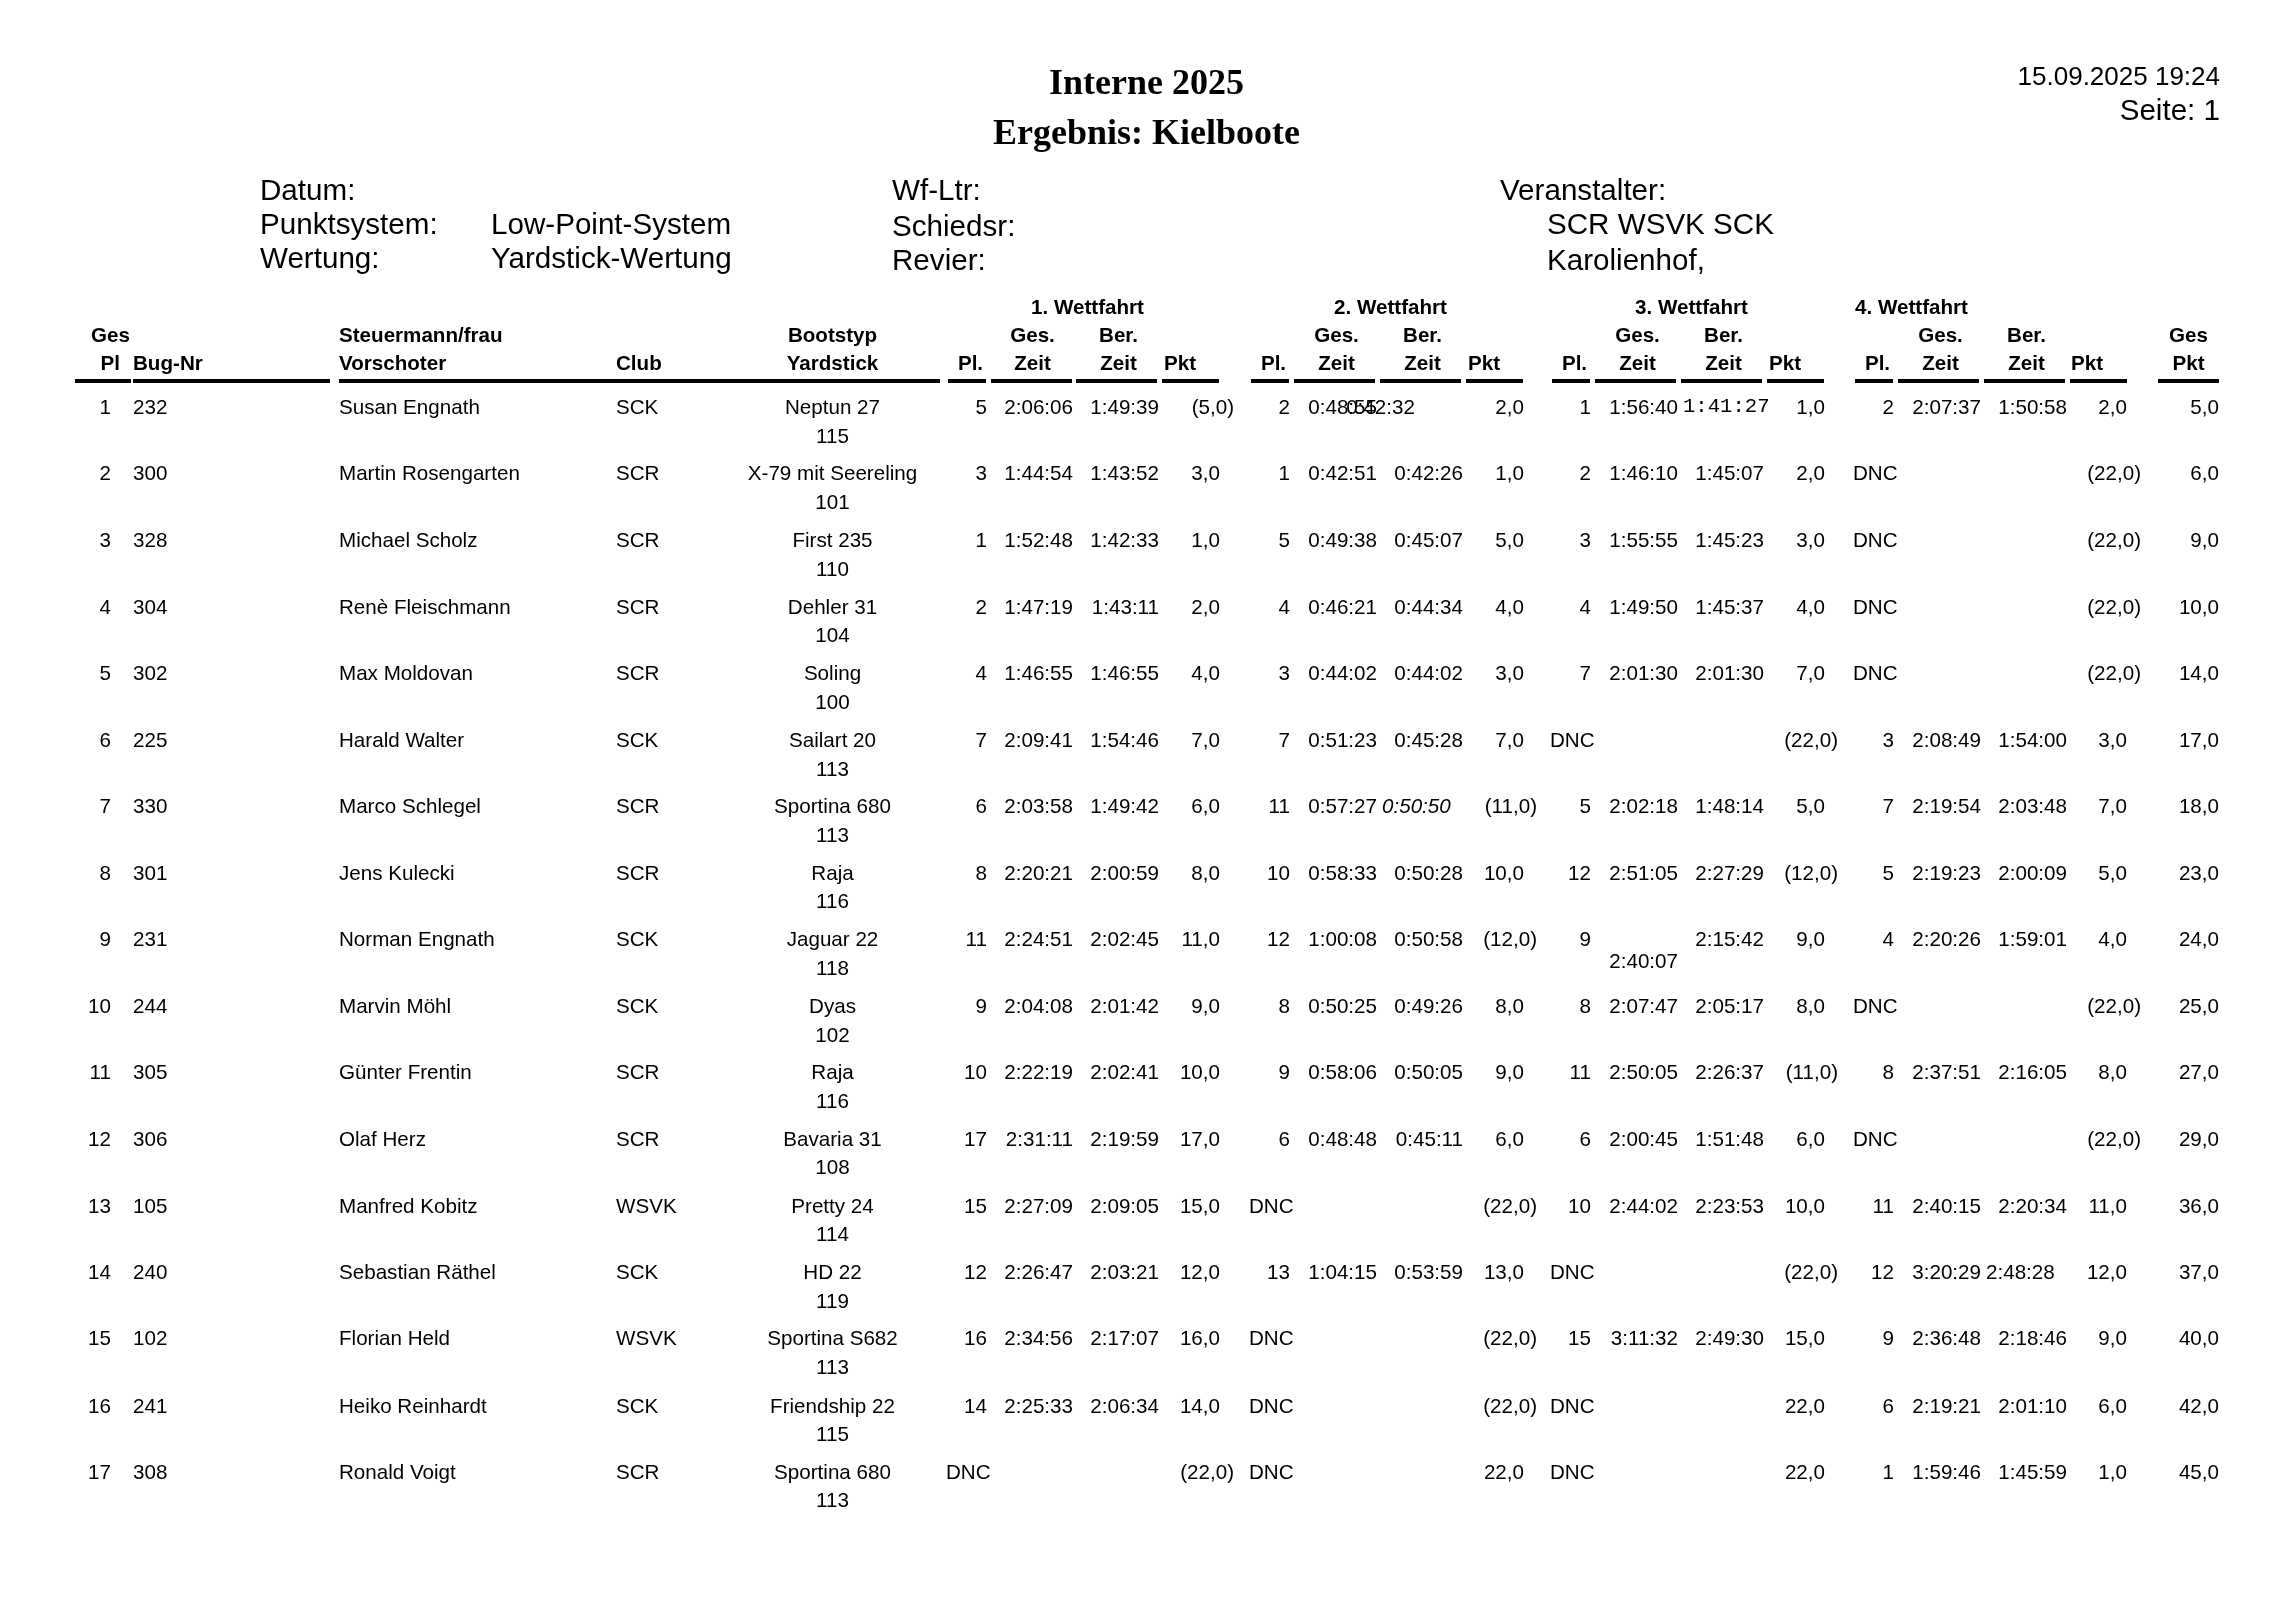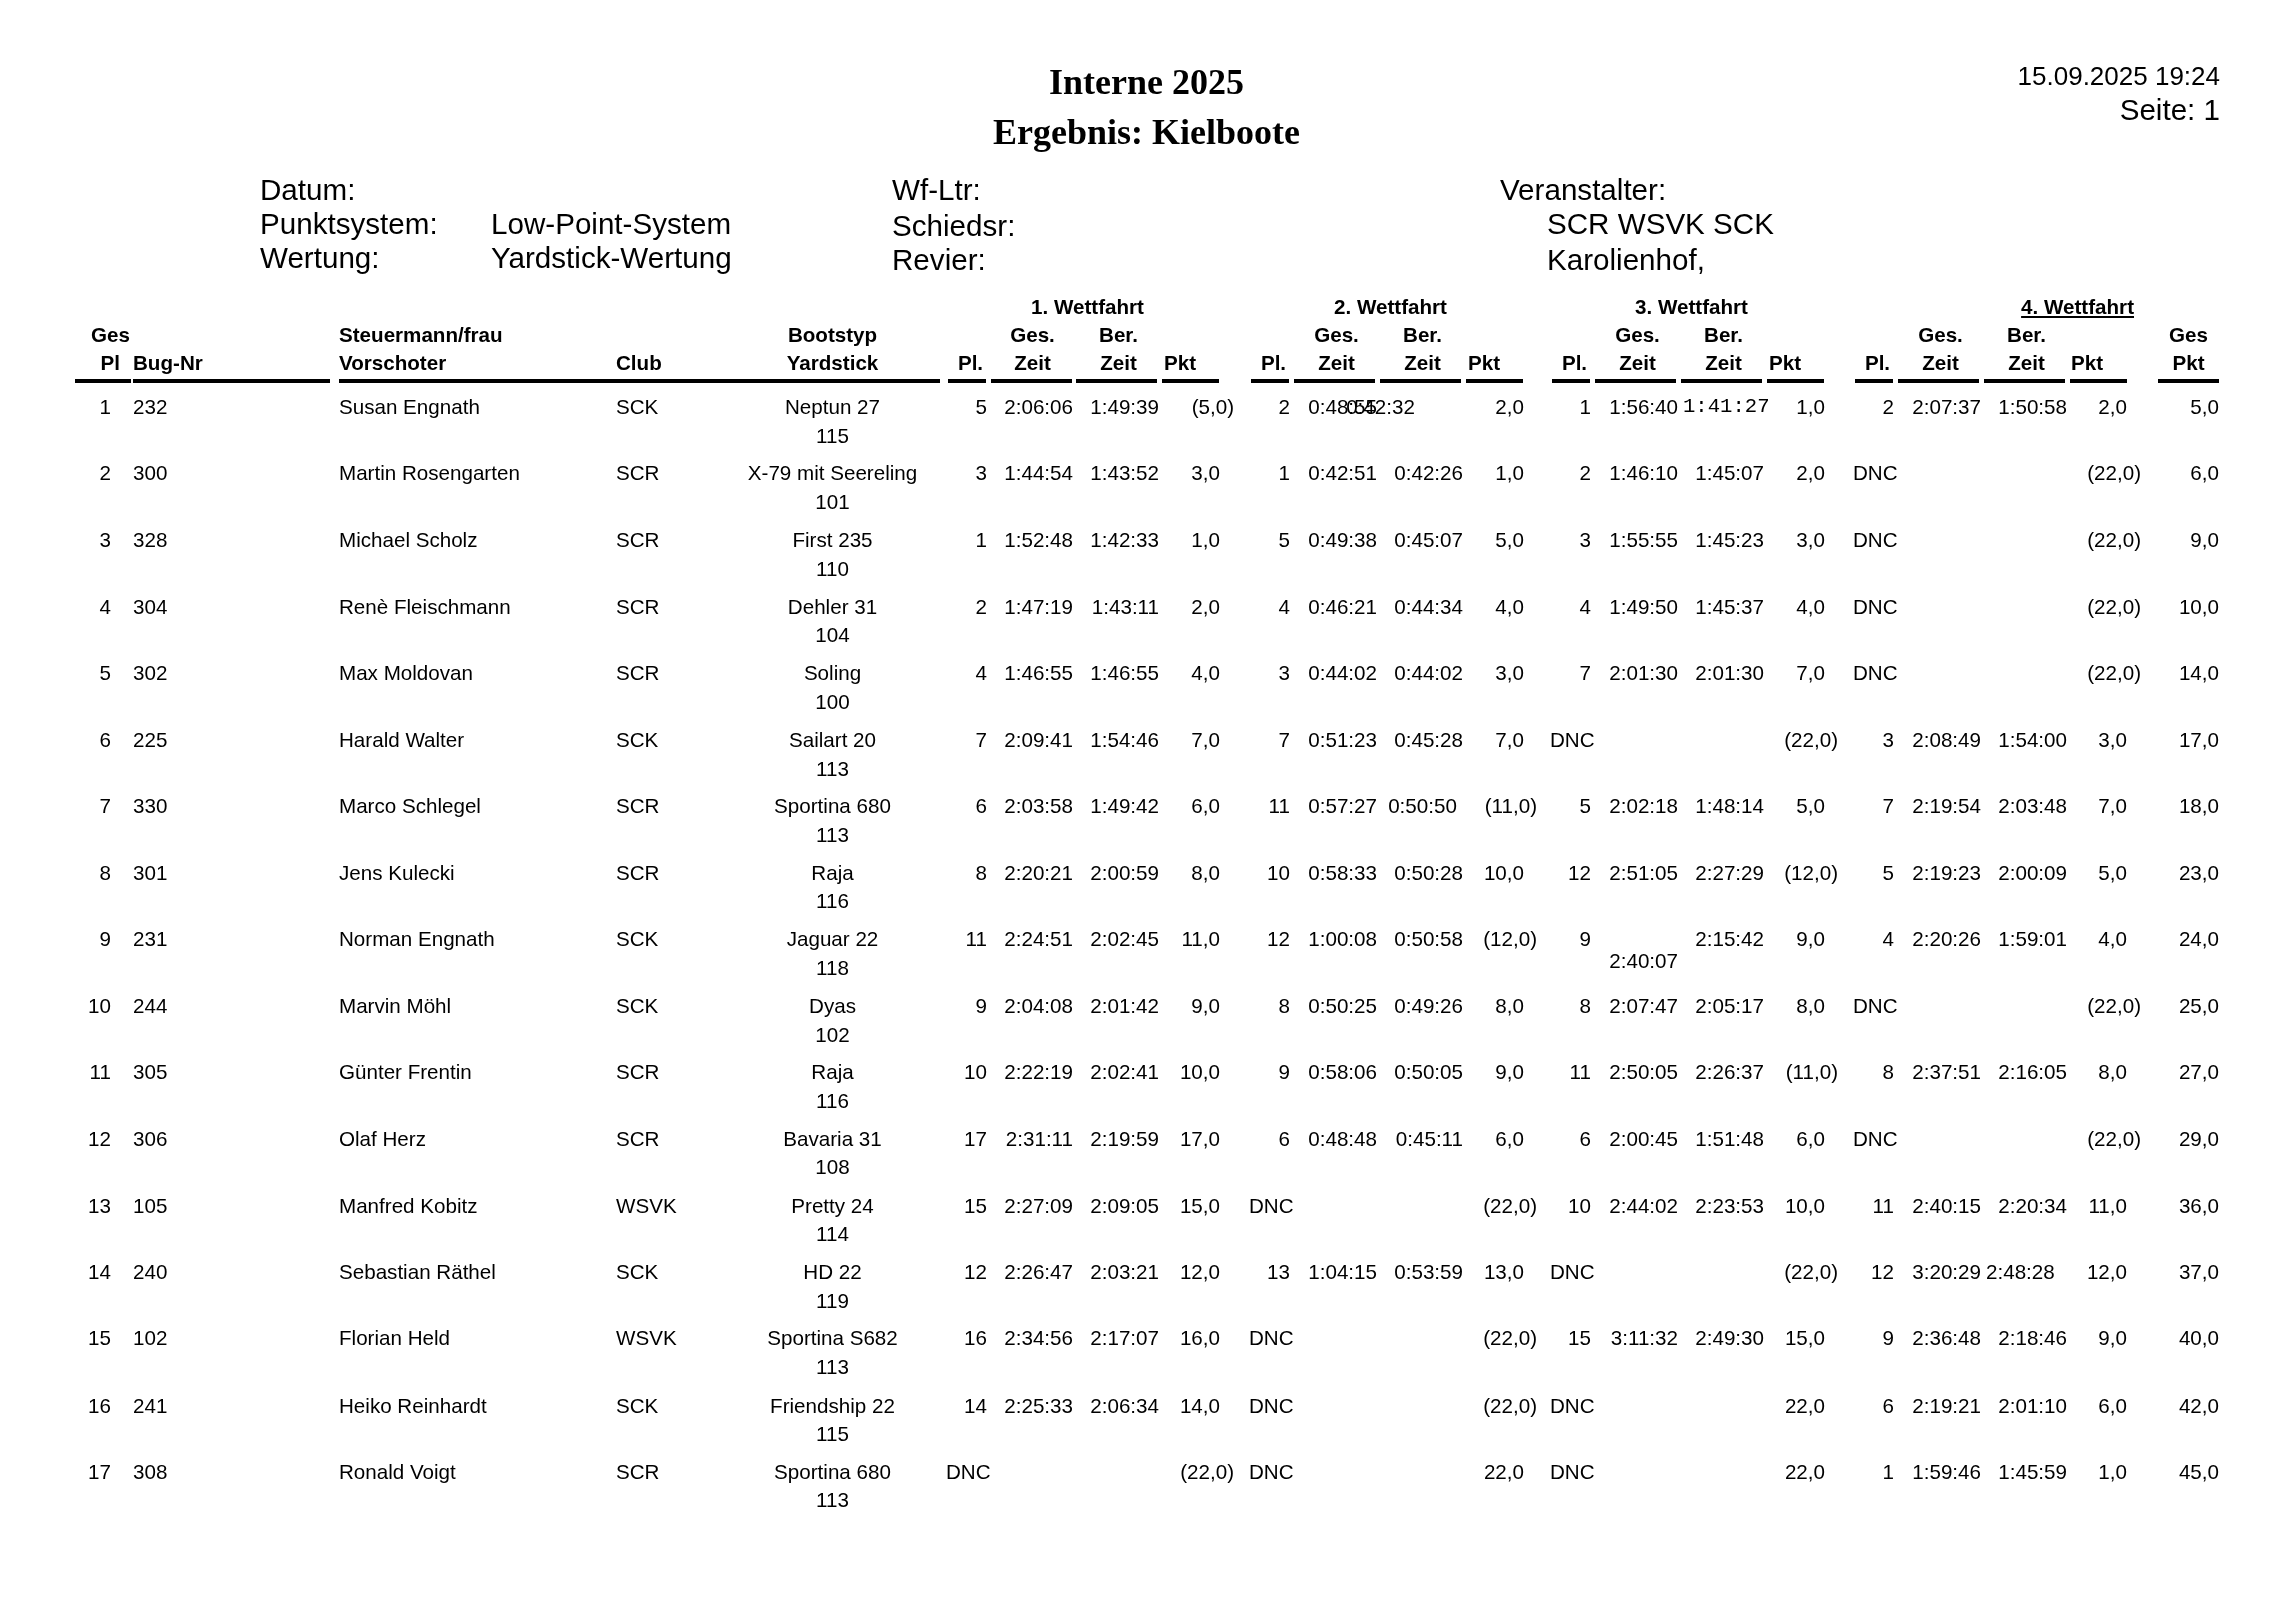--- a/index.html
+++ b/index.html
@@ -72,21 +72,21 @@
     <div class="abs hdr" style="left: 1552px; width: 45px; top: 351px; text-align: center;">Pl.</div>
     <div class="abs hdr" style="left: 1597px; width: 81px; top: 323px; text-align: center;">Ges.</div>
     <div class="abs hdr" style="left: 1597px; width: 81px; top: 351px; text-align: center;">Zeit</div>
     <div class="abs hdr" style="left: 1683px; width: 81px; top: 323px; text-align: center;">Ber.</div>
     <div class="abs hdr" style="left: 1683px; width: 81px; top: 351px; text-align: center;">Zeit</div>
     <div class="abs hdr" style="left: 1769px; width: 63px; top: 351px; text-align: left;">Pkt</div>
     <div class="uline" style="left: 1552px; width: 38px;"></div>
     <div class="uline" style="left: 1595px; width: 81px;"></div>
     <div class="uline" style="left: 1681px; width: 81px;"></div>
     <div class="uline" style="left: 1767px; width: 57px;"></div>
-    <div class="abs hdr" style="left: 1855px; width: 279px; top: 295px; text-align: right; text-decoration: underline;">4. Wettfahrt</div>
+    <div class="abs hdr" style="left: 1855px; width: 279px; top: 295px; text-align: left;">4. Wettfahrt</div>
     <div class="abs hdr" style="left: 1855px; width: 45px; top: 351px; text-align: center;">Pl.</div>
     <div class="abs hdr" style="left: 1900px; width: 81px; top: 323px; text-align: center;">Ges.</div>
     <div class="abs hdr" style="left: 1900px; width: 81px; top: 351px; text-align: center;">Zeit</div>
     <div class="abs hdr" style="left: 1986px; width: 81px; top: 323px; text-align: center;">Ber.</div>
     <div class="abs hdr" style="left: 1986px; width: 81px; top: 351px; text-align: center;">Zeit</div>
     <div class="abs hdr" style="left: 2071px; width: 63px; top: 351px; text-align: left;">Pkt</div>
     <div class="uline" style="left: 1855px; width: 38px;"></div>
     <div class="uline" style="left: 1898px; width: 81px;"></div>
     <div class="uline" style="left: 1984px; width: 81px;"></div>
     <div class="uline" style="left: 2070px; width: 57px;"></div>
@@ -247,21 +247,21 @@
       <div class="abs cell" style="left: 339px; width: 269px; top: 794px; text-align: left;">Marco Schlegel</div>
       <div class="abs cell" style="left: 616px; width: 107px; top: 794px; text-align: left;">SCR</div>
       <div class="abs cell" style="left: 725px; width: 215px; top: 794px; text-align: center;">Sportina 680</div>
       <div class="abs cell" style="left: 725px; width: 215px; top: 823px; text-align: center;">113</div>
       <div class="abs cell" style="left: 948px; width: 39px; top: 794px; text-align: right;">6</div>
       <div class="abs cell" style="left: 992px; width: 81px; top: 794px; text-align: right;">2:03:58</div>
       <div class="abs cell" style="left: 1078px; width: 81px; top: 794px; text-align: right;">1:49:42</div>
       <div class="abs cell" style="left: 1164px; width: 56px; top: 794px; text-align: right;">6,0</div>
       <div class="abs cell" style="left: 1251px; width: 39px; top: 794px; text-align: right;">11</div>
       <div class="abs cell" style="left: 1296px; width: 81px; top: 794px; text-align: right;">0:57:27</div>
-      <div class="abs cell" style="left: 1382px; width: 81px; top: 794px; text-align: center;">0:50:50</div>
+      <div class="abs cell" style="left: 1382px; width: 81px; top: 794px; text-align: left; font-style: italic;">0:50:50</div>
       <div class="abs cell" style="left: 1462px; width: 75px; top: 794px; text-align: right;">(11,0)</div>
       <div class="abs cell" style="left: 1552px; width: 39px; top: 794px; text-align: right;">5</div>
       <div class="abs cell" style="left: 1597px; width: 81px; top: 794px; text-align: right;">2:02:18</div>
       <div class="abs cell" style="left: 1683px; width: 81px; top: 794px; text-align: right;">1:48:14</div>
       <div class="abs cell" style="left: 1769px; width: 56px; top: 794px; text-align: right;">5,0</div>
       <div class="abs cell" style="left: 1855px; width: 39px; top: 794px; text-align: right;">7</div>
       <div class="abs cell" style="left: 1900px; width: 81px; top: 794px; text-align: right;">2:19:54</div>
       <div class="abs cell" style="left: 1986px; width: 81px; top: 794px; text-align: right;">2:03:48</div>
       <div class="abs cell" style="left: 2071px; width: 56px; top: 794px; text-align: right;">7,0</div>
       <div class="abs cell" style="left: 2158px; width: 61px; top: 794px; text-align: right;">18,0</div>

